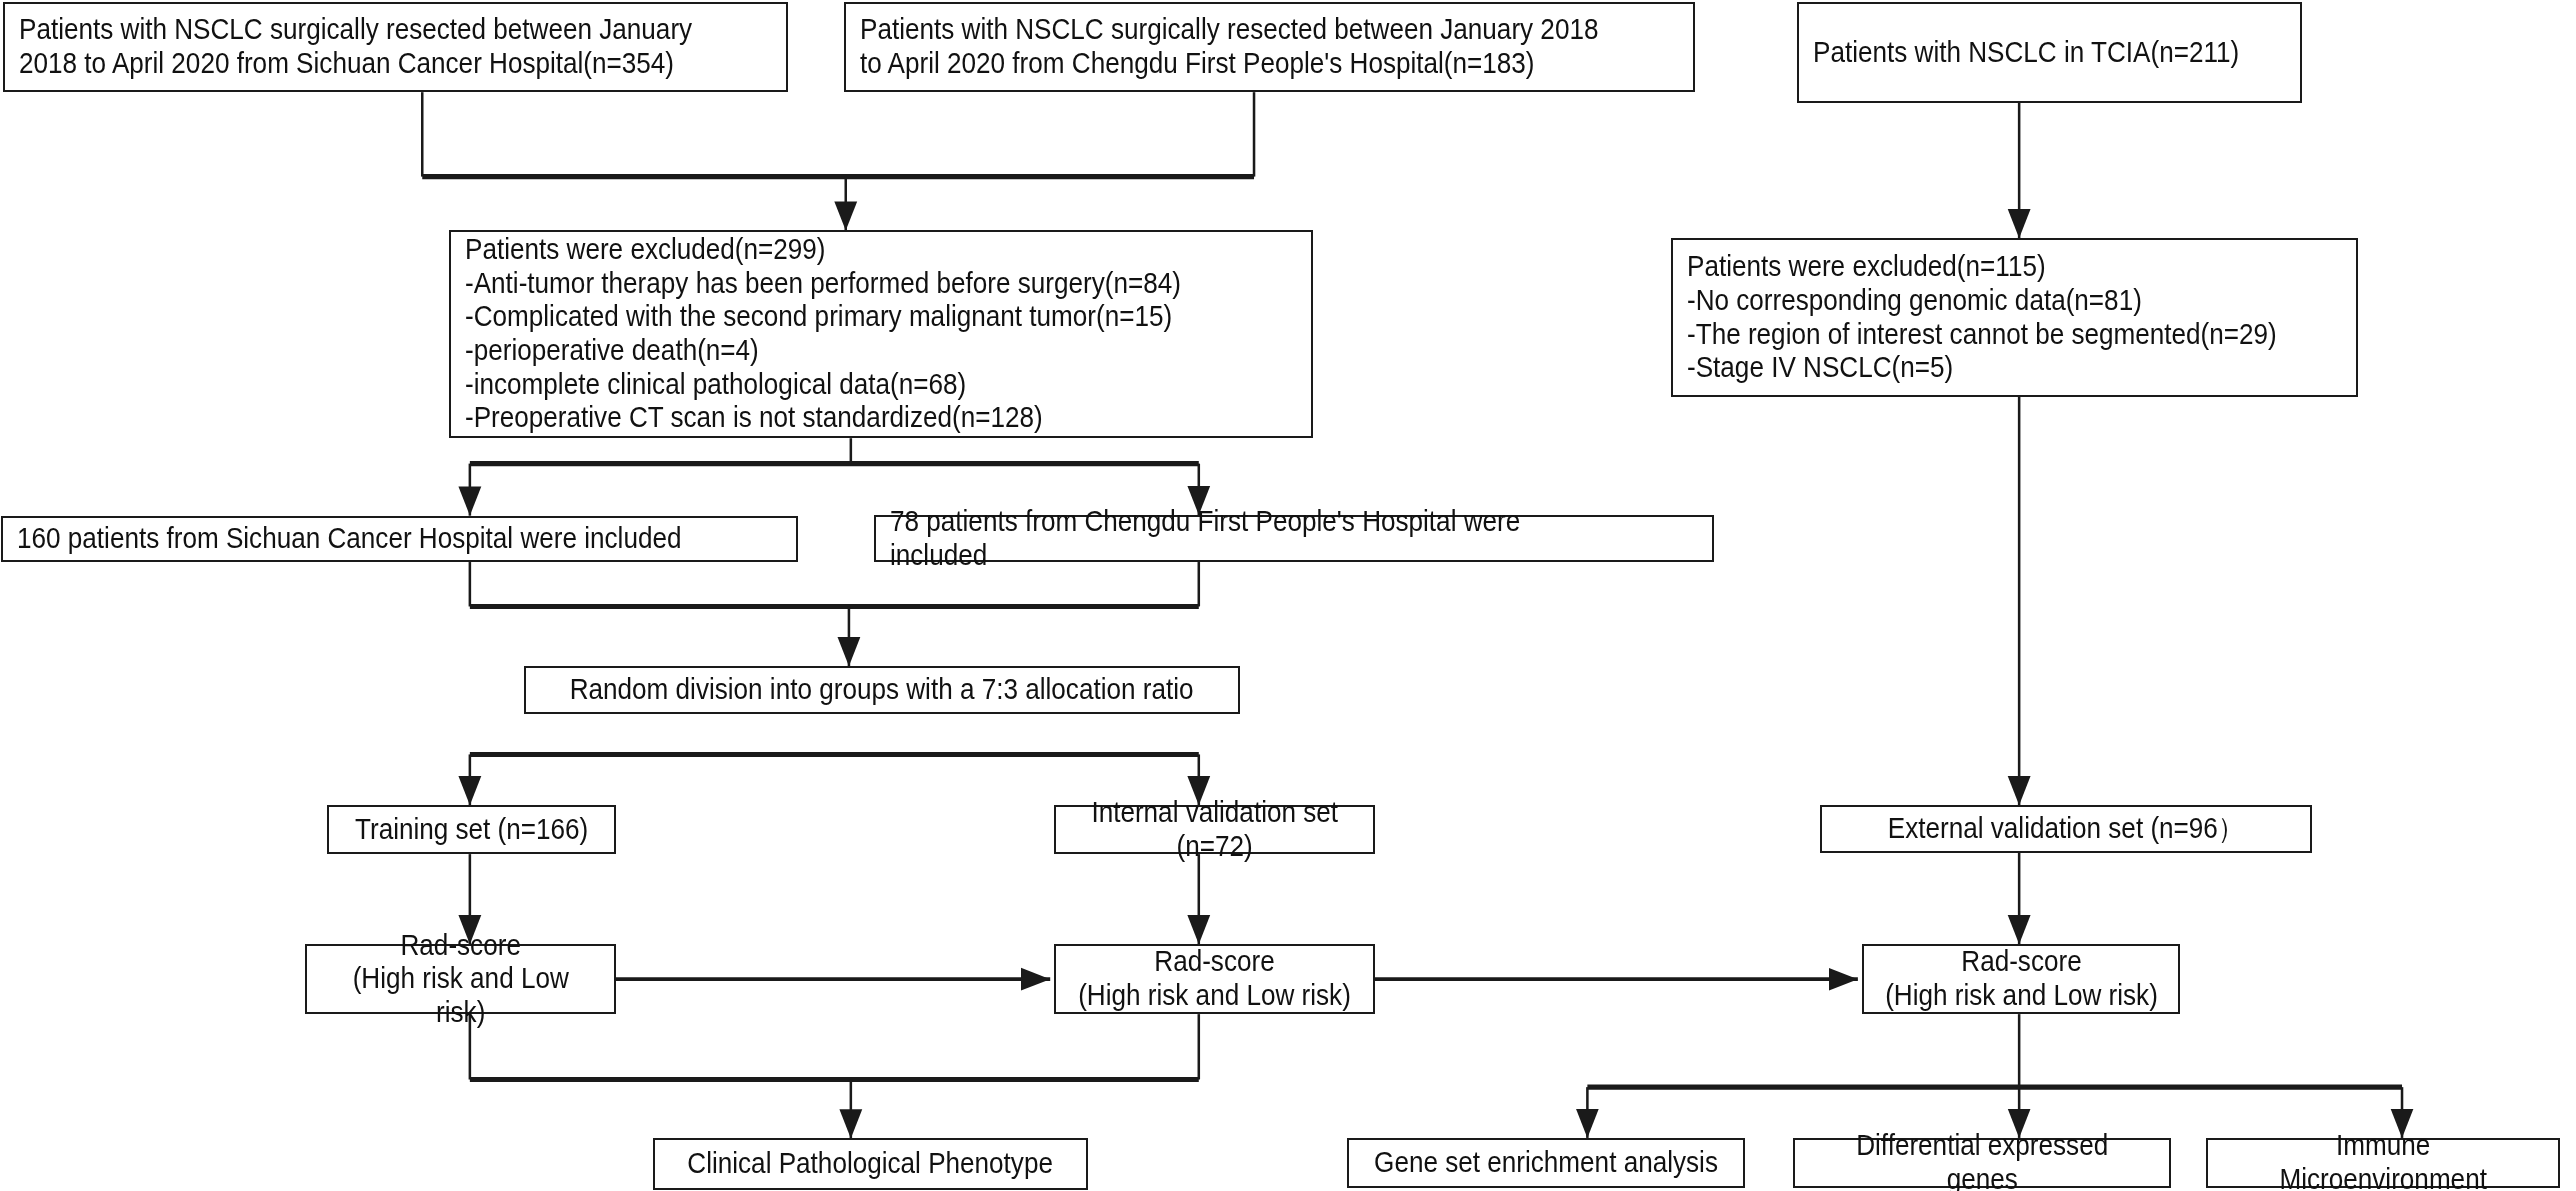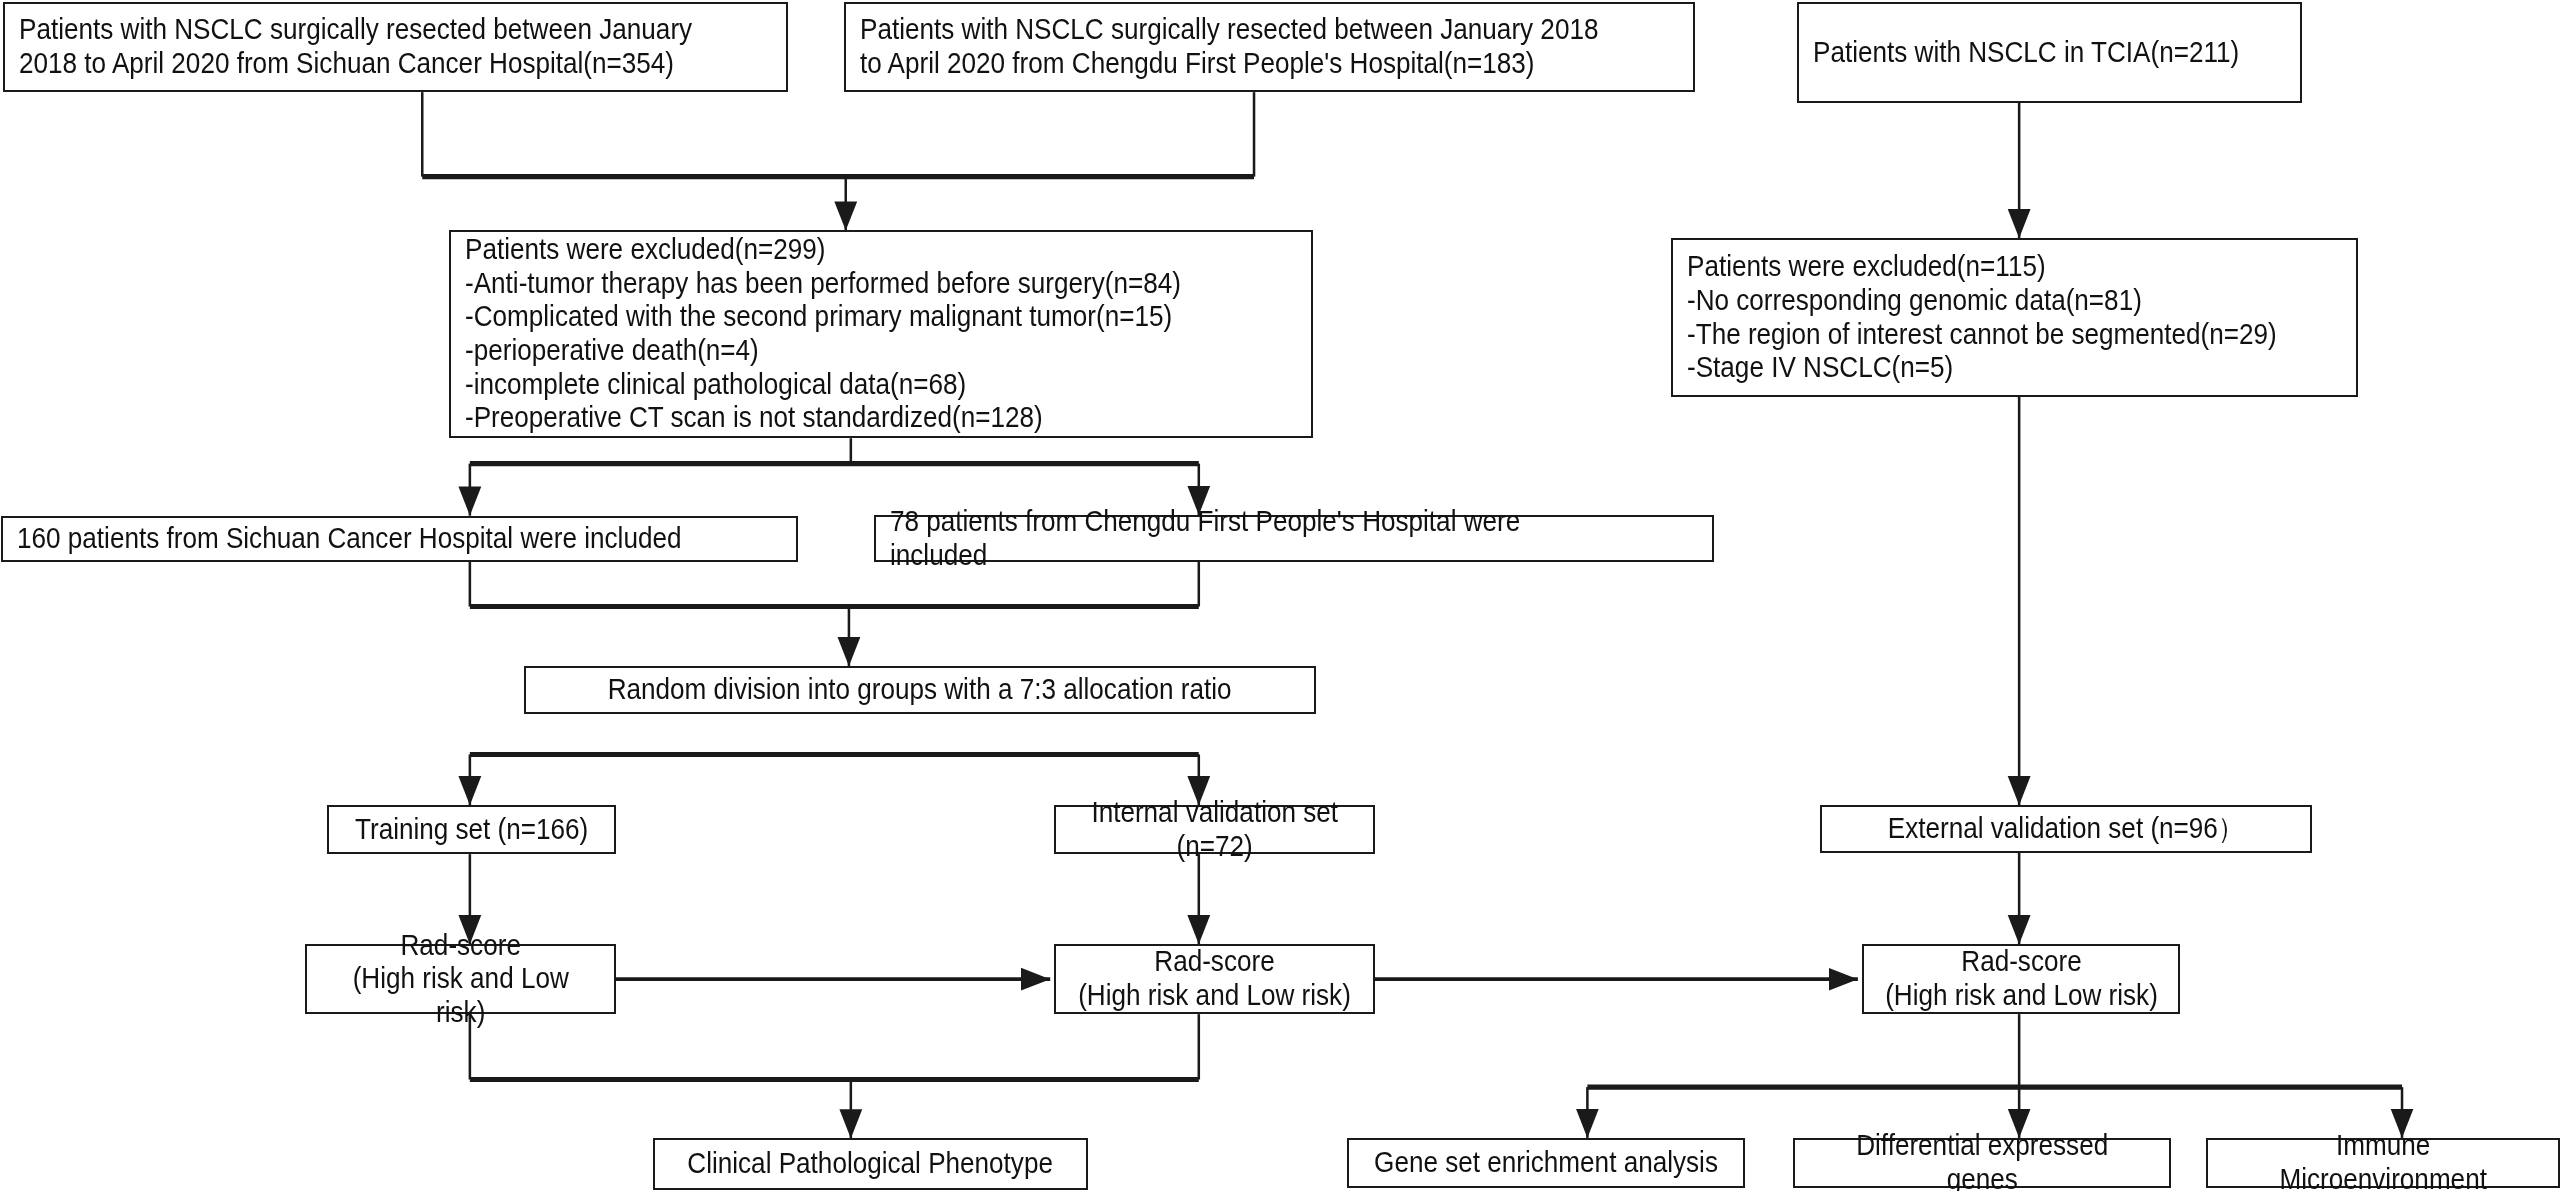--- a/index.html
+++ b/index.html
@@ -122,21 +122,21 @@
   </div>
 
   <div class="node left" style="left:1.3px; top:516px; width:797px; height:46px;">
     <span class="txt">160 patients from Sichuan Cancer Hospital were included</span>
   </div>
 
   <div class="node left" style="left:874px; top:515px; width:840px; height:47px;">
     <span class="txt">78 patients from Chengdu First People's Hospital were included</span>
   </div>
 
-  <div class="node center" style="left:524px; top:666px; width:792px; height:48px;">
+  <div class="node center" style="left:524px; top:666px; width:716px; height:48px;">
     <span class="txt">Random division into groups with a 7:3 allocation ratio</span>
   </div>
 
   <div class="node center" style="left:327px; top:805px; width:289px; height:49px;">
     <span class="txt">Training set (n=166)</span>
   </div>
 
   <div class="node center" style="left:1054px; top:805px; width:321px; height:49px;">
     <span class="txt">Internal validation set (n=72)</span>
   </div>

